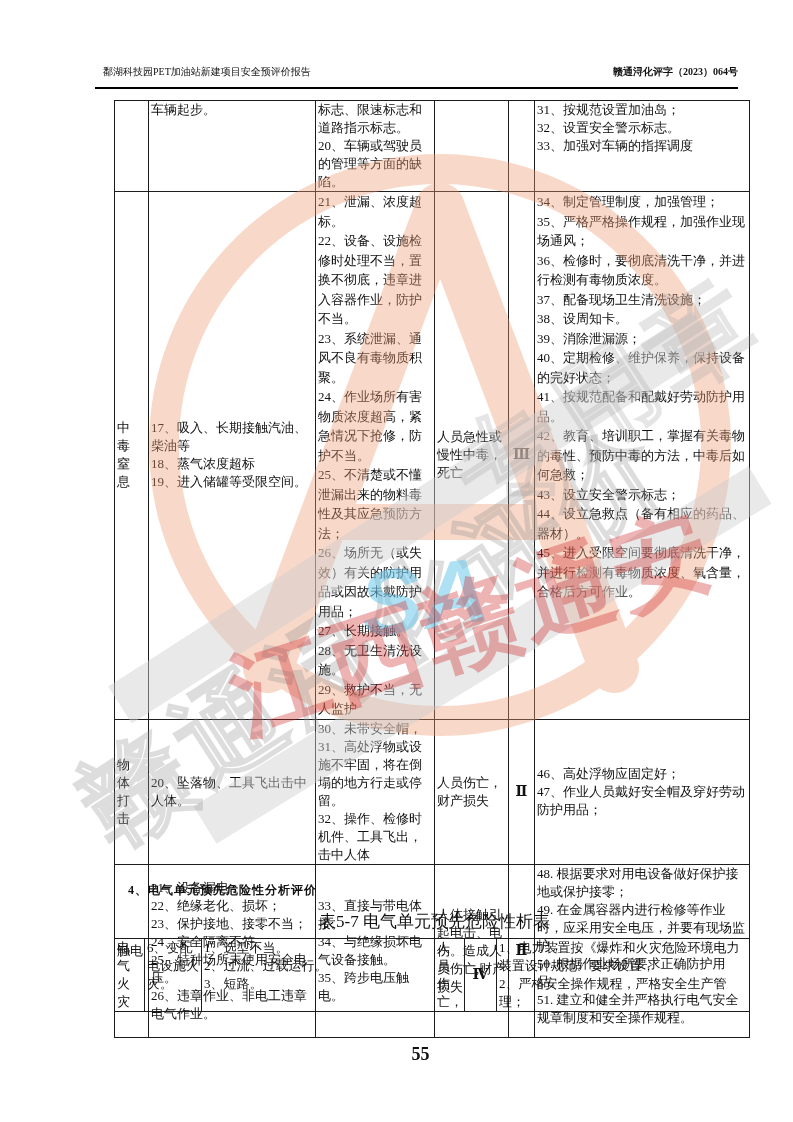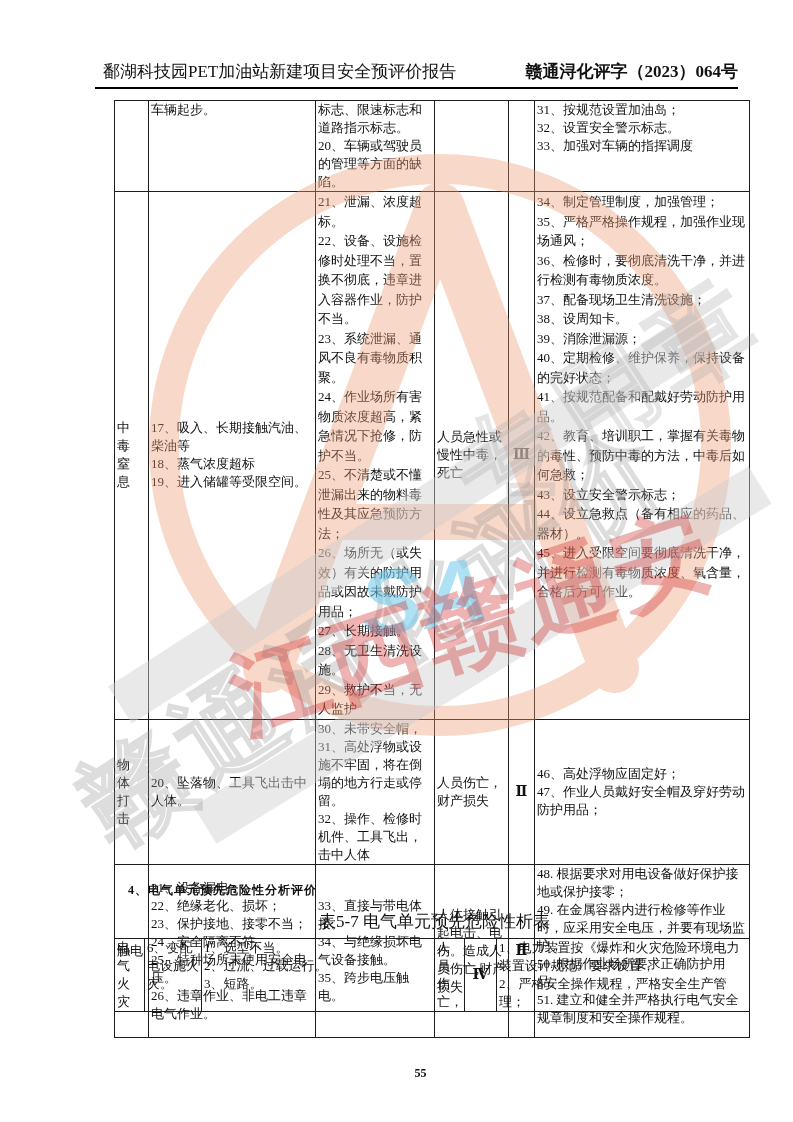--- a/index.html
+++ b/index.html
@@ -1,39 +1,39 @@
 <!DOCTYPE html>
 <html><head>
 <meta charset="utf-8">
 <style>
   html,body{margin:0;padding:0;background:#e8e8e8;}
   .page{position:relative;width:793px;height:1122px;background:#ffffff;margin:0 auto;
         font-family:"Liberation Serif","DejaVu Serif",serif;color:#111;overflow:hidden;}
   
   .hdr{position:absolute;left:103px;right:55px;top:64px;display:flex;
-       justify-content:space-between;font-size:17px;line-height:16px;}
+       justify-content:space-between;font-size:10px;line-height:16px;}
   .hdr .r{font-weight:bold;}
   .hdr-rule{position:absolute;left:95px;right:55px;top:87px;border-top:2px solid #000;height:0;}
   
   table{border-collapse:collapse;table-layout:fixed;margin-left:11px;}
   .t1{position:absolute;left:103px;top:100px;width:635px;}
   .t2{position:absolute;left:103px;top:938px;width:635px;}
   td,th{border:1px solid #1c1c1c;font-size:13px;line-height:18px;padding:0 2px;
         word-break:break-all;white-space:pre-line;vertical-align:middle;}
   th{font-weight:bold;text-align:center;line-height:16px;padding:2px 1px;}
   .va-t{vertical-align:top;}
   .ta-c{text-align:left;}
   .lh-lg{line-height:19.5px;}
   .grade{font-weight:bold;font-size:14px;text-align:center;}
   
   .sec-heading{position:absolute;left:128px;top:882px;font-size:12px;font-weight:bold;
                letter-spacing:1px;}
   .caption{position:absolute;left:117px;width:635px;top:910px;text-align:center;font-size:17px;}
   .pageno{position:absolute;left:103px;width:635px;top:1044px;text-align:center;
-          font-size:12px;font-weight:bold;margin-top:22px;}
+          font-size:18px;font-weight:bold;}
   
   .wm{position:absolute;inset:0;pointer-events:none;z-index:5;}
   .wm-red{position:absolute;left:215px;top:640px;width:420px;font-size:96px;font-weight:bold;
           letter-spacing:4px;transform:rotate(-18deg);transform-origin:left top;
           white-space:nowrap;}
   .wm-blue{position:absolute;left:360px;top:545px;font-size:92px;font-weight:bold;
            font-style:italic;font-family:"Liberation Sans","DejaVu Sans",sans-serif;
            transform:rotate(-8deg);}
   .wm-gray{position:absolute;left:55px;top:760px;font-size:104px;font-weight:bold;
            letter-spacing:8px;transform:rotate(-33deg);transform-origin:left top;

